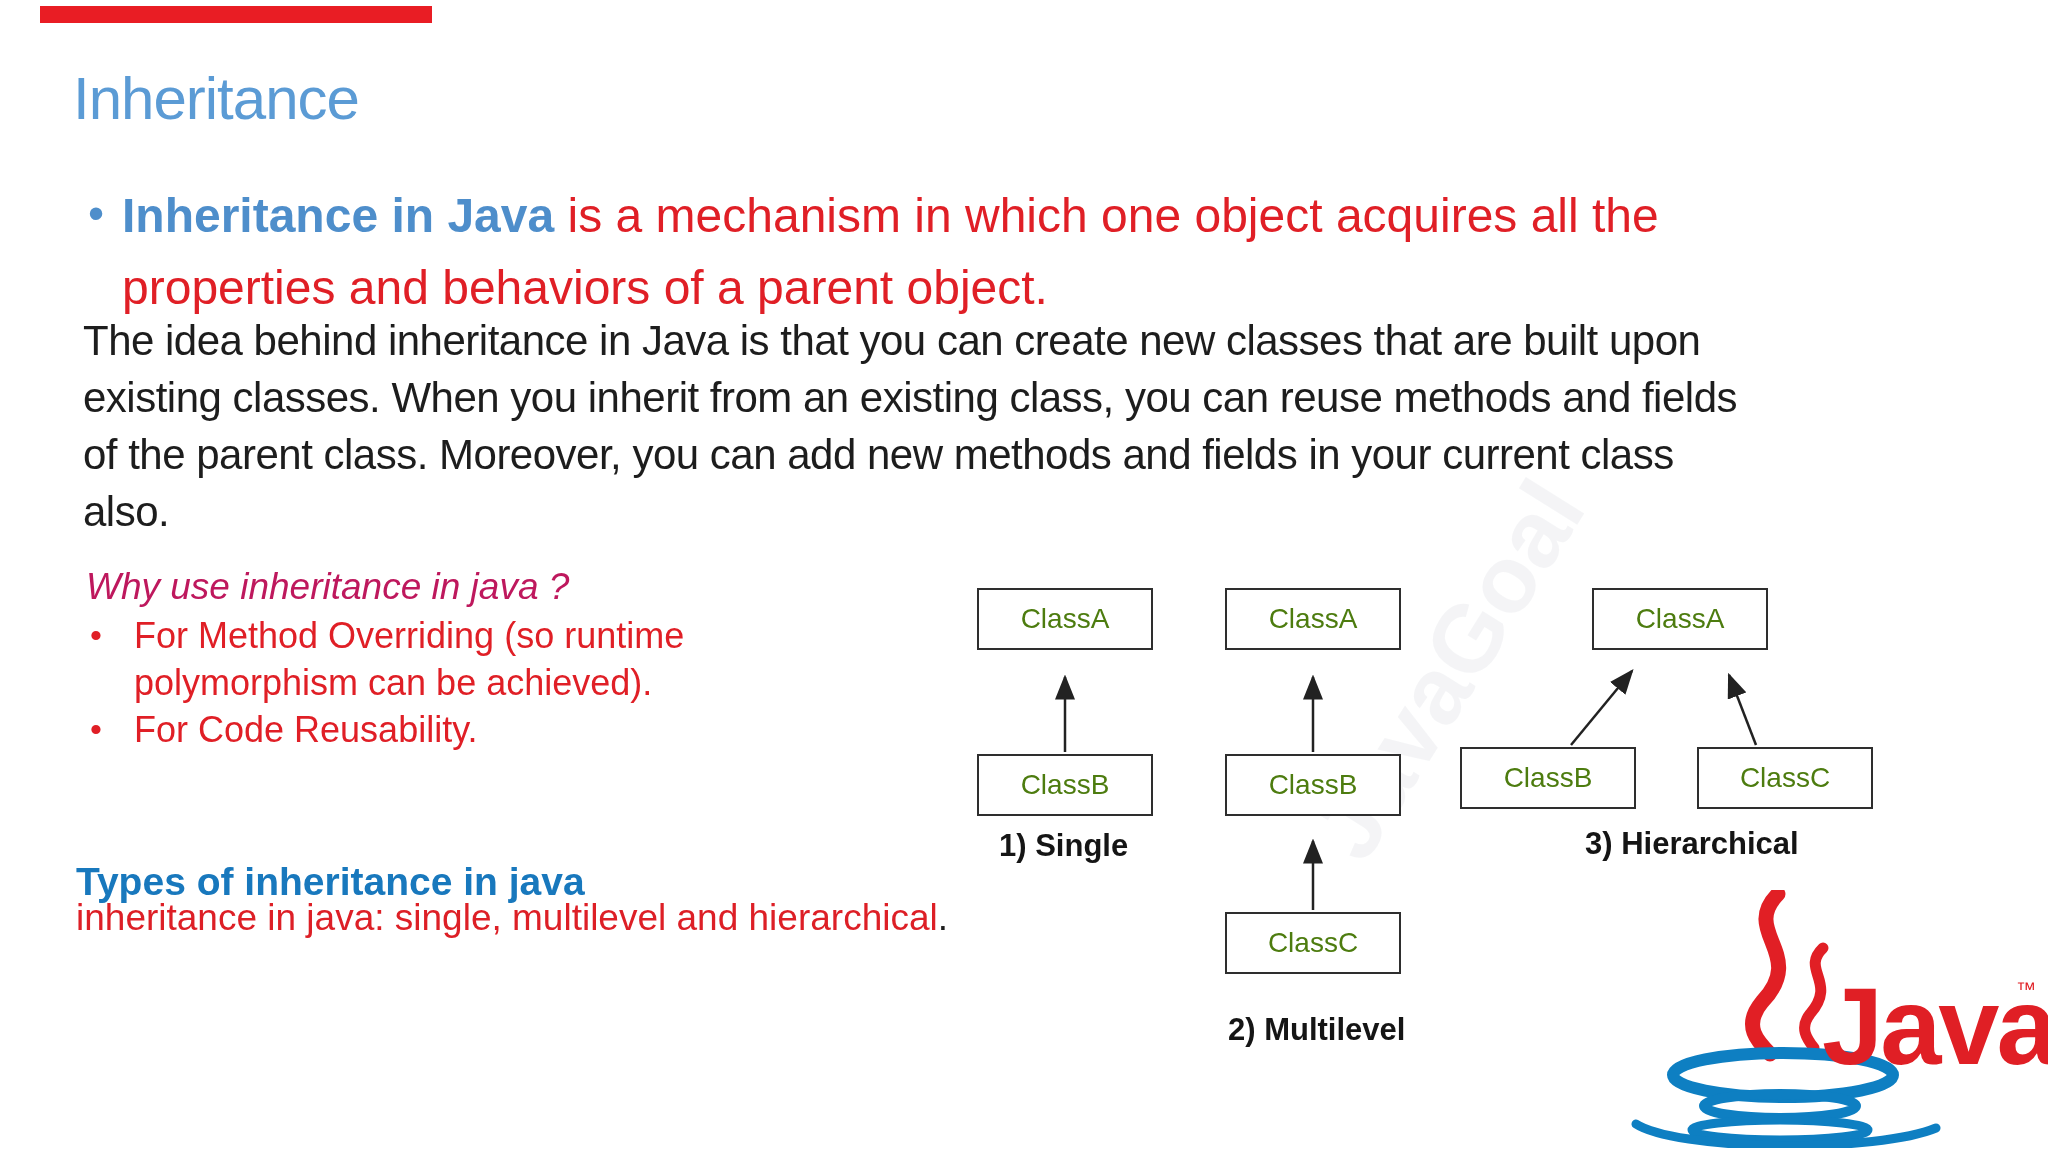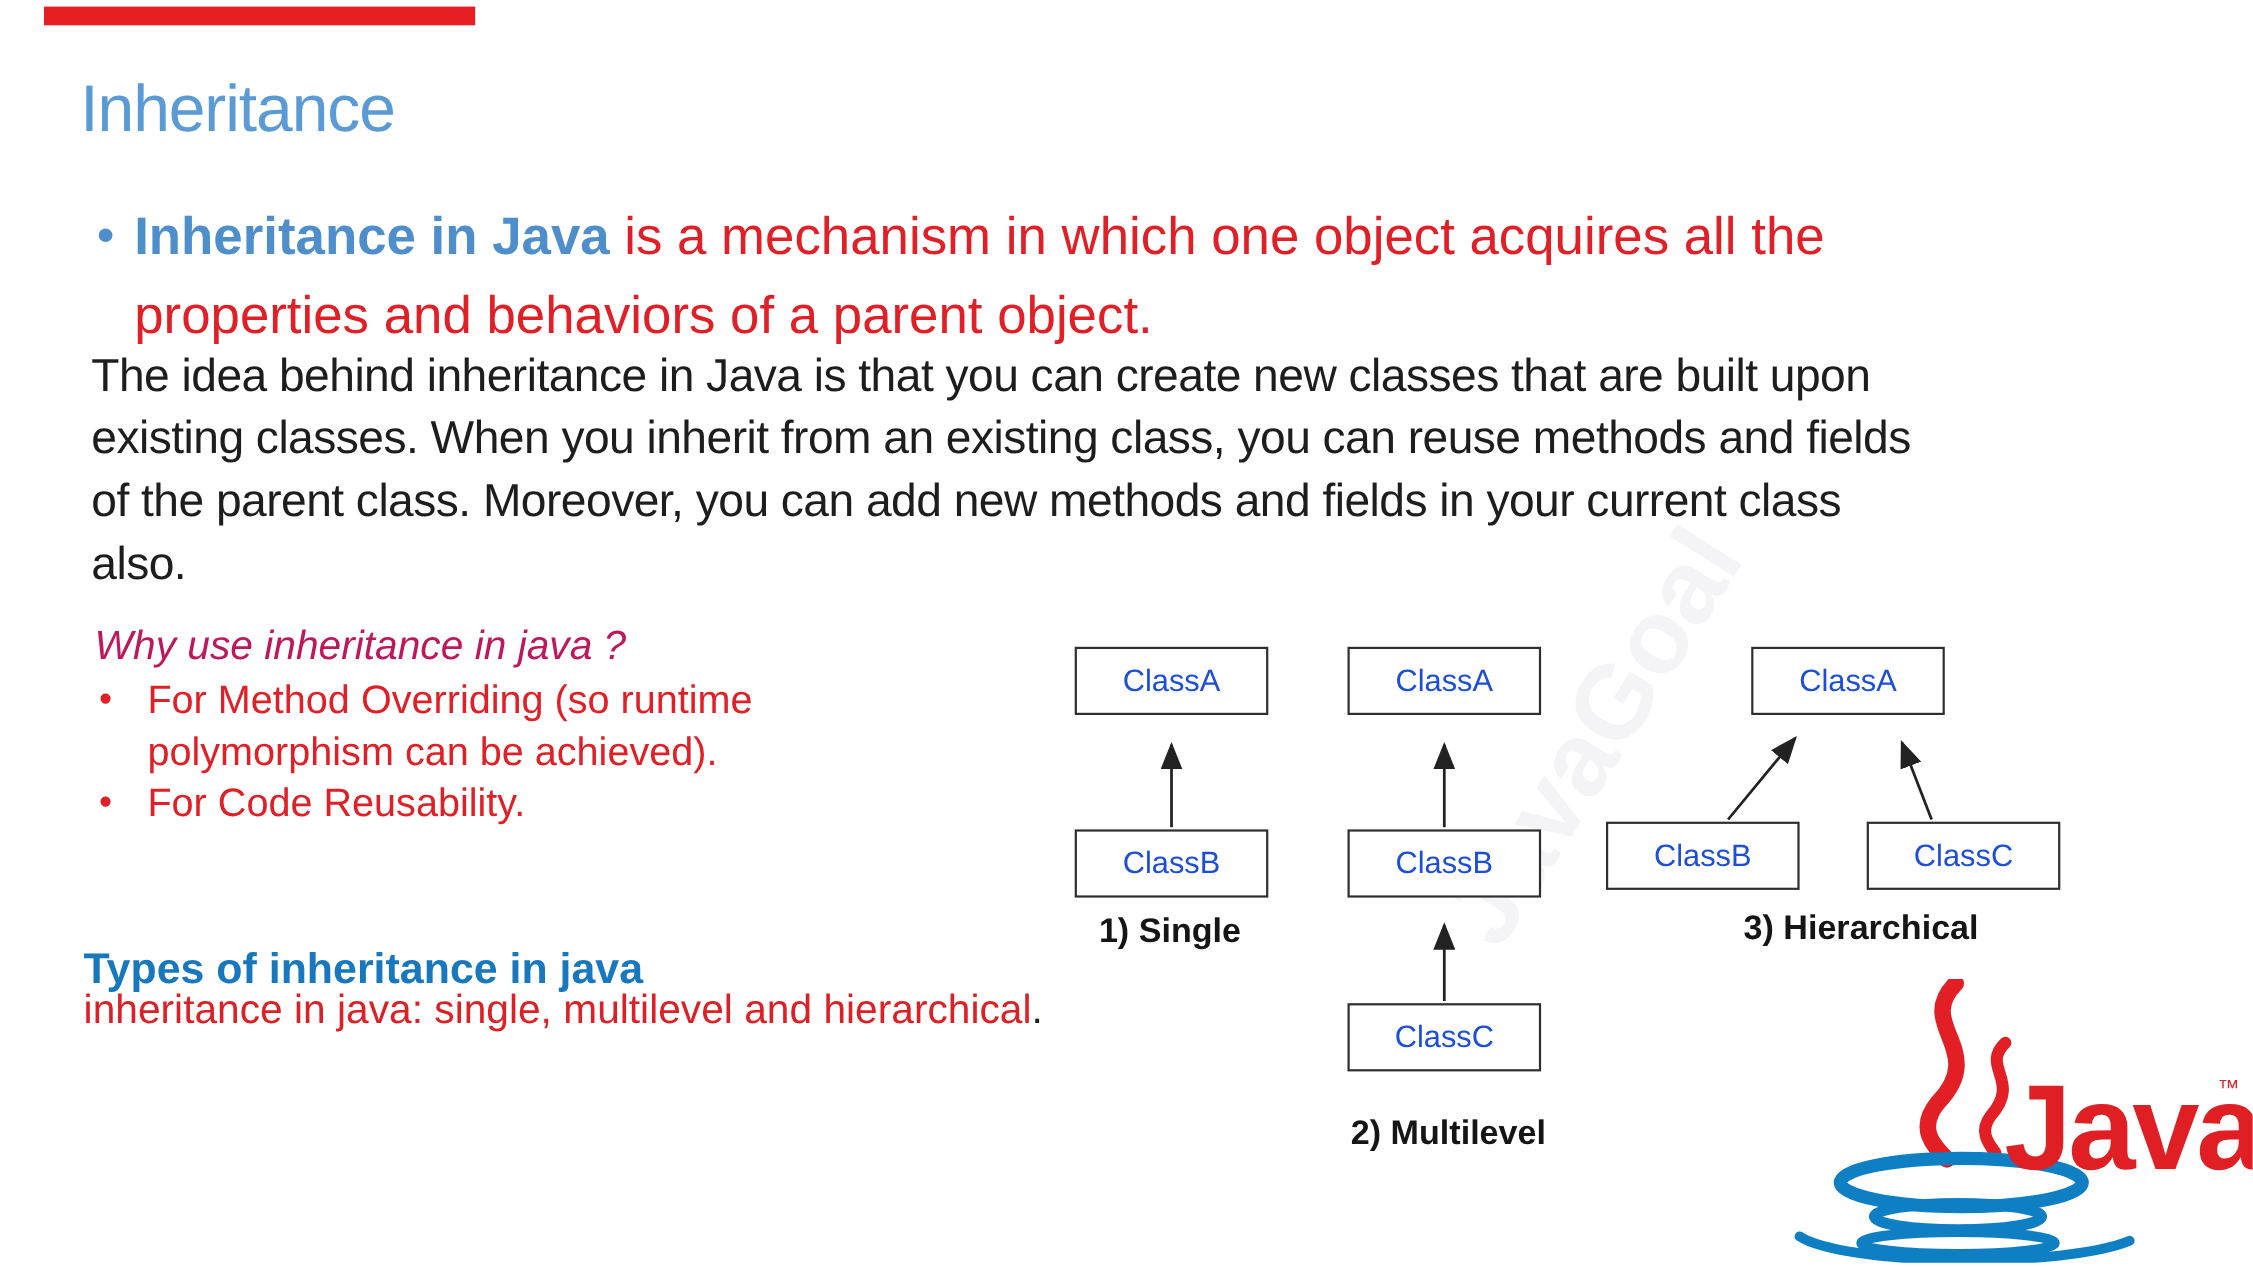--- a/index.html
+++ b/index.html
@@ -33,21 +33,21 @@
 
   
   .types-heading{position:absolute;left:76px;top:842px;font-size:39px;font-weight:700;color:#1878bd;white-space:nowrap;margin-top:18px;}
   .types-body{position:absolute;left:76px;top:892px;font-size:37px;line-height:52px;color:#dd1f26;white-space:nowrap;}
   .types-period{color:#1d1d1d;}
 
   
   .class-box{
     position:absolute;width:176px;height:62px;box-sizing:border-box;
     border:2px solid #2e2e2e;background:#fff;display:flex;align-items:center;justify-content:center;
-    font-size:28px;font-weight:500;color:#1d4ed8;
+    font-size:28px;font-weight:500;color:#4d7c0f;
   }
   .diagram-label{position:absolute;font-size:31px;font-weight:600;color:#151515;white-space:nowrap;}
   #arrows{position:absolute;left:0;top:0;width:2048px;height:1152px;pointer-events:none;}
 
   
   .watermark{
     position:absolute;left:1290px;top:820px;font-size:95px;font-weight:700;
     color:#8d93a5;opacity:0.09;transform:rotate(-58deg);transform-origin:left top;white-space:nowrap;
   }
 

